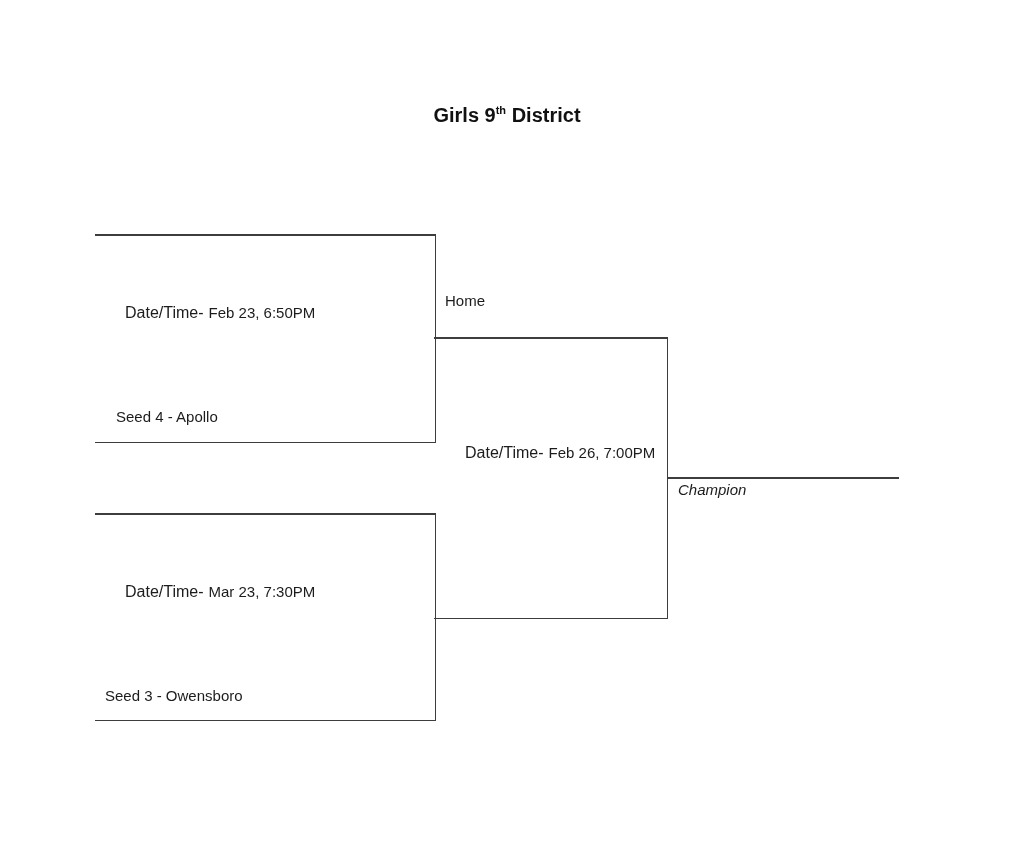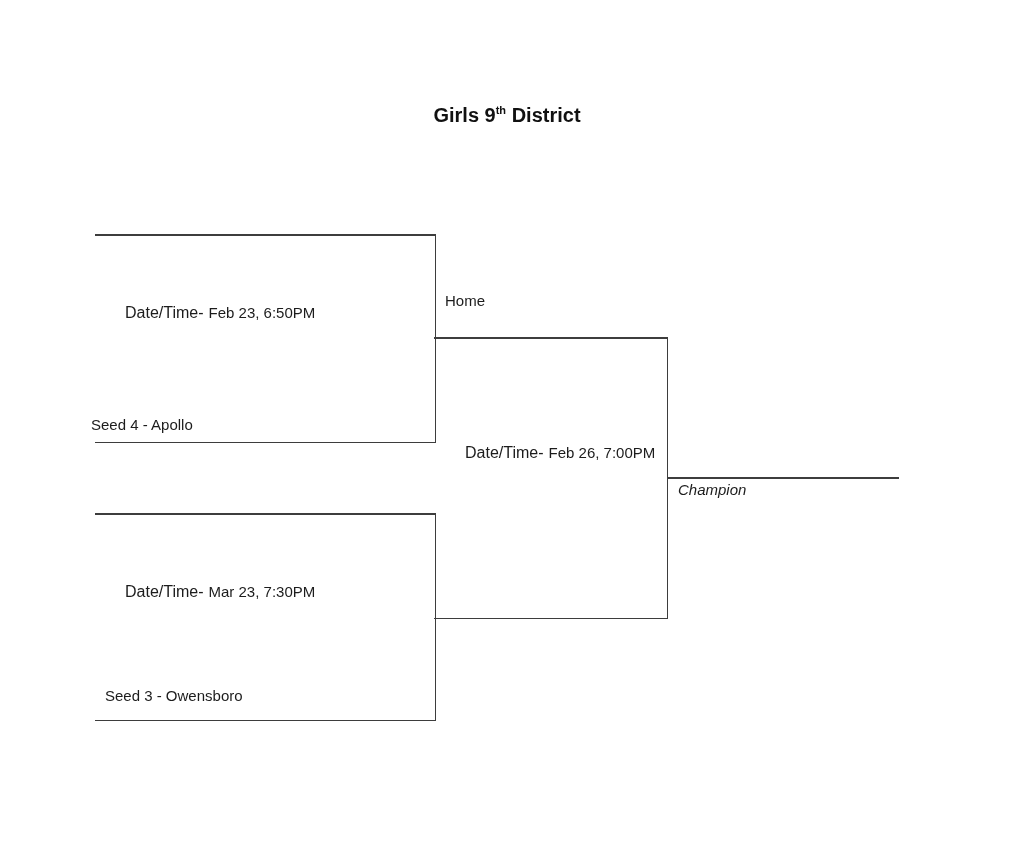--- a/index.html
+++ b/index.html
@@ -59,21 +59,21 @@
 </head>
 <body>
 
 <div id="canvas">
 
   <div class="title">
     <div><span>Girls 9</span><sup>th</sup><span> District</span></div>
   </div>
 
   <div class="label" style="left:125px; top:304px;"><span class="dt-label">Date/Time-</span><span class="dt-value">Feb 23, 6:50PM</span></div>
-  <div class="label" style="left:91px; top:408px;margin-top:8px;">Seed 4 - Apollo</div>
+  <div class="label" style="left:116px; top:408px;">Seed 4 - Apollo</div>
 
   <div class="label" style="left:125px; top:583px;"><span class="dt-label">Date/Time-</span><span class="dt-value">Mar 23, 7:30PM</span></div>
   <div class="label" style="left:105px; top:687px;">Seed 3 - Owensboro</div>
 
   <div class="label" style="left:445px; top:292px;">Home</div>
   <div class="label" style="left:465px; top:444px;"><span class="dt-label">Date/Time-</span><span class="dt-value">Feb 26, 7:00PM</span></div>
   <div class="label italic" style="left:678px; top:481px;">Champion</div>
 
   <div class="hline" style="left:95px;  top:234px; width:341px;"></div>
   <div class="vline" style="left:434.5px; top:234px; height:209px;"></div>

